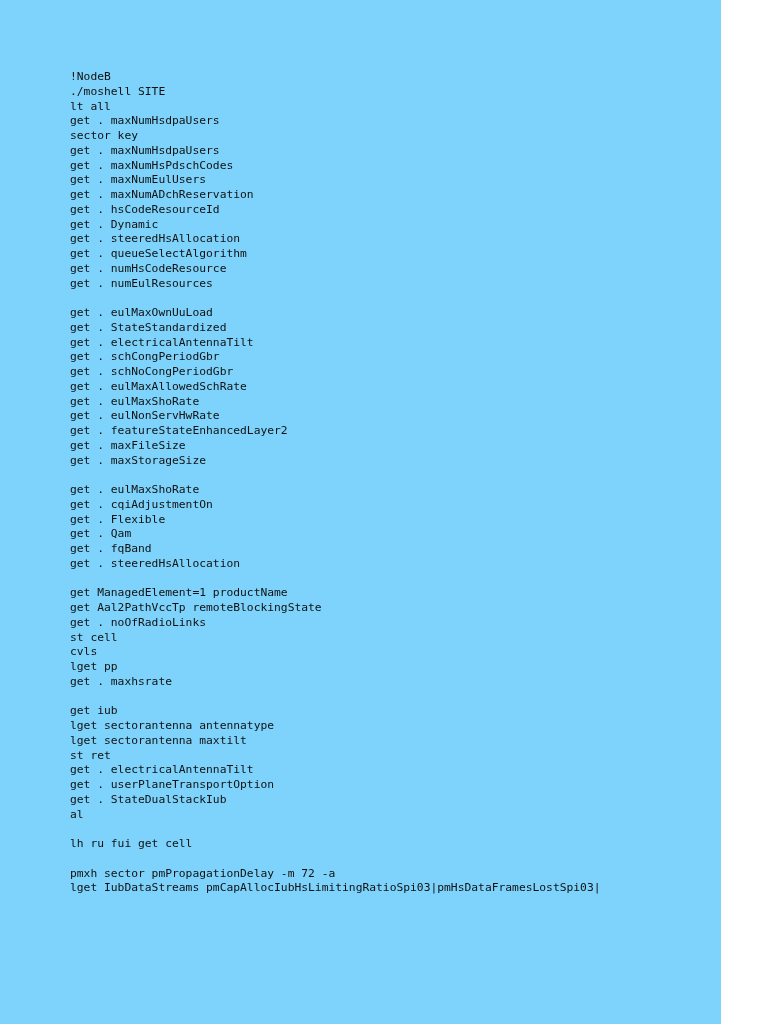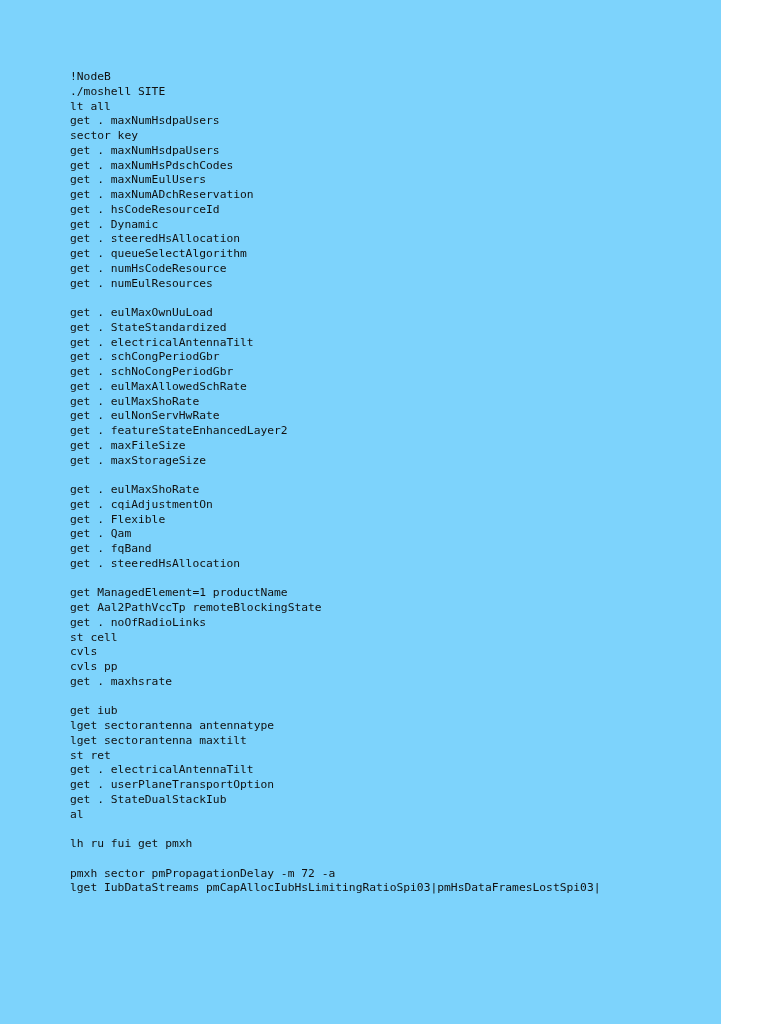--- a/index.html
+++ b/index.html
@@ -78,30 +78,30 @@
       <div class="line">get . Flexible</div>
       <div class="line">get . Qam</div>
       <div class="line">get . fqBand</div>
       <div class="line">get . steeredHsAllocation</div>
       <div class="line blank"></div>
       <div class="line">get ManagedElement=1 productName</div>
       <div class="line">get Aal2PathVccTp remoteBlockingState</div>
       <div class="line">get . noOfRadioLinks</div>
       <div class="line">st cell</div>
       <div class="line">cvls</div>
-      <div class="line">cvls pp</div>
+      <div class="line">lget pp</div>
       <div class="line">get . maxhsrate</div>
       <div class="line blank"></div>
       <div class="line">get iub</div>
       <div class="line">lget sectorantenna antennatype</div>
       <div class="line">lget sectorantenna maxtilt</div>
       <div class="line">st ret</div>
       <div class="line">get . electricalAntennaTilt</div>
       <div class="line">get . userPlaneTransportOption</div>
       <div class="line">get . StateDualStackIub</div>
       <div class="line">al</div>
       <div class="line blank"></div>
-      <div class="line">lh ru fui get pmxh</div>
+      <div class="line">lh ru fui get cell</div>
       <div class="line blank"></div>
       <div class="line">pmxh sector pmPropagationDelay -m 72 -a</div>
       <div class="line">lget IubDataStreams pmCapAllocIubHsLimitingRatioSpi03|pmHsDataFramesLostSpi03|</div>
     </div>
 </div>
 
 </body></html>

